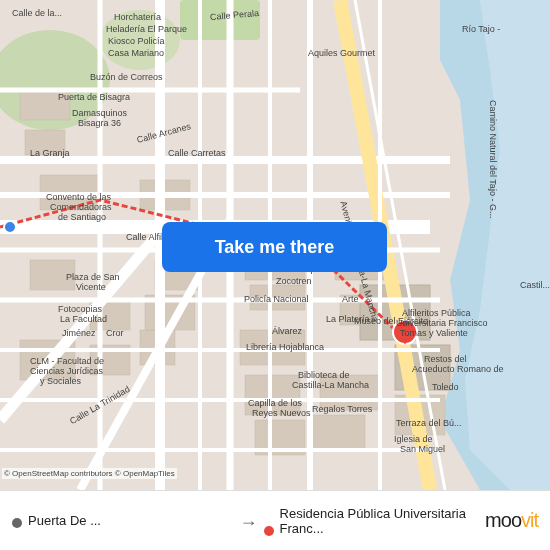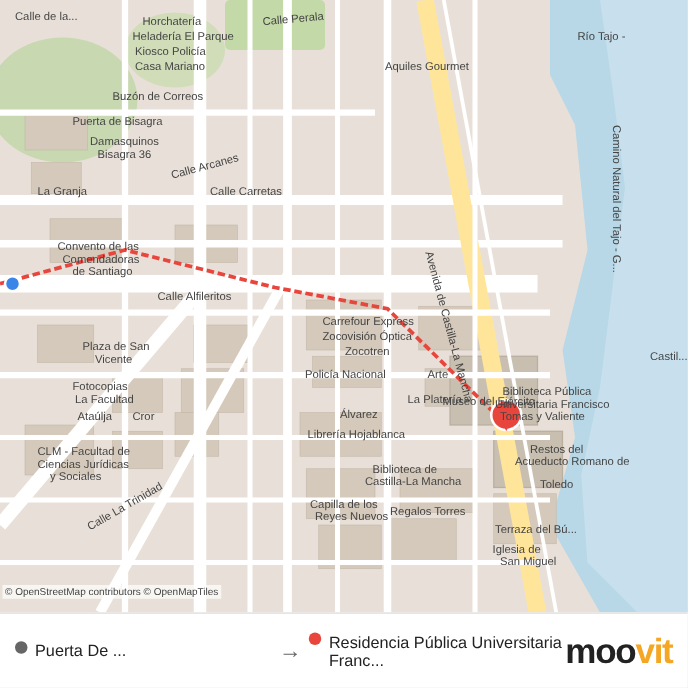--- a/index.html
+++ b/index.html
@@ -29,21 +29,21 @@
       align-items: center;
       justify-content: space-between;
       padding: 0 12px;
       border-top: 1px solid #ddd;
       position: absolute;
       bottom: 0;
     }
 
     .bottom-from, .bottom-to {
       display: flex;
-      align-items: flex-start;
+      align-items: flex-end;
       gap: 6px;
       flex: 1;
     }
 
     .bottom-arrow {
       font-size: 18px;
       color: #666;
       margin: 0 6px;
     }
 
@@ -82,22 +82,22 @@
     .street-label {
       position: absolute;
       font-size: 9px;
       color: #444;
       white-space: nowrap;
       pointer-events: none;
     }
 
     
     .moovit-logo {
-      font-size: 28px;
-      font-weight: 700;
+      font-size: 20px;
+      font-weight: 400;
       color: #f5a623;
       letter-spacing: -1px;
     }
     .moovit-logo span {
       color: #222;
     }
 
     
     .from-dot {
       width: 10px;
@@ -221,36 +221,36 @@
     <span class="street-label" style="top:48px;left:308px">Aquiles Gourmet</span>
     <span class="street-label" style="top:148px;left:30px">La Granja</span>
     <span class="street-label" style="top:192px;left:46px">Convento de las</span>
     <span class="street-label" style="top:202px;left:50px">Comendadoras</span>
     <span class="street-label" style="top:212px;left:58px">de Santiago</span>
     <span class="street-label" style="top:232px;left:126px">Calle Alfileritos</span>
     <span class="street-label" style="top:272px;left:66px">Plaza de San</span>
     <span class="street-label" style="top:282px;left:76px">Vicente</span>
     <span class="street-label" style="top:304px;left:58px">Fotocopias</span>
     <span class="street-label" style="top:314px;left:60px">La Facultad</span>
-    <span class="street-label" style="top:328px;left:62px">Ataúlja</span>
+    <span class="street-label" style="top:328px;left:62px">Jiménez</span>
     <span class="street-label" style="top:328px;left:106px">Cror</span>
     <span class="street-label" style="top:356px;left:30px">CLM - Facultad de</span>
     <span class="street-label" style="top:366px;left:30px">Ciencias Jurídicas</span>
     <span class="street-label" style="top:376px;left:40px">y Sociales</span>
     <span class="street-label" style="top:400px;left:66px;transform:rotate(-30deg)">Calle La Trinidad</span>
     <span class="street-label" style="top:252px;left:258px">Carrefour Express</span>
     <span class="street-label" style="top:264px;left:258px">Zocovisión Óptica</span>
     <span class="street-label" style="top:276px;left:276px">Zocotren</span>
     <span class="street-label" style="top:294px;left:244px">Policía Nacional</span>
     <span class="street-label" style="top:294px;left:342px">Arte</span>
     <span class="street-label" style="top:314px;left:326px">La Platería</span>
     <span class="street-label" style="top:326px;left:272px">Álvarez</span>
     <span class="street-label" style="top:342px;left:246px">Librería Hojablanca</span>
     <span class="street-label" style="top:316px;left:354px">Museo del Ejército</span>
-    <span class="street-label" style="top:308px;left:402px">Biblioteca Pública</span>
+    <span class="street-label" style="top:308px;left:402px">Alfileritos Pública</span>
     <span class="street-label" style="top:318px;left:396px">Universitaria Francisco</span>
     <span class="street-label" style="top:328px;left:400px">Tomas y Valiente</span>
     <span class="street-label" style="top:370px;left:298px">Biblioteca de</span>
     <span class="street-label" style="top:380px;left:292px">Castilla-La Mancha</span>
     <span class="street-label" style="top:398px;left:248px">Capilla de los</span>
     <span class="street-label" style="top:408px;left:252px">Reyes Nuevos</span>
     <span class="street-label" style="top:404px;left:312px">Regalos Torres</span>
     <span class="street-label" style="top:354px;left:424px">Restos del</span>
     <span class="street-label" style="top:364px;left:412px">Acueducto Romano de</span>
     <span class="street-label" style="top:382px;left:432px">Toledo</span>
@@ -258,20 +258,21 @@
     <span class="street-label" style="top:434px;left:394px">Iglesia de</span>
     <span class="street-label" style="top:444px;left:400px">San Miguel</span>
 
     <span class="street-label" style="top:200px;left:348px;transform:rotate(75deg);transform-origin:left top;width:100px">Avenida de Castilla-La Mancha</span>
     <span class="street-label" style="top:24px;left:462px">Río Tajo -</span>
     <span class="street-label" style="top:100px;left:498px;transform:rotate(90deg);transform-origin:left top;width:120px">Camino Natural del Tajo - G...</span>
     <span class="street-label" style="top:280px;left:520px">Castil...</span>
     <span class="street-label" style="top:468px;left:2px;font-size:8px;color:#444;background:rgba(255,255,255,0.7);padding:1px 2px">© OpenStreetMap contributors © OpenMapTiles</span>
   </div>
 
+  <button class="take-me-there-btn">Take me there</button>
 </div>
 
 <div id="bottom-bar">
   <div class="bottom-from">
     <div class="from-dot"></div>
     <span class="bottom-label">Puerta De ...</span>
   </div>
   <span class="bottom-arrow">→</span>
   <div class="bottom-to">
     <div class="to-dot"></div>

